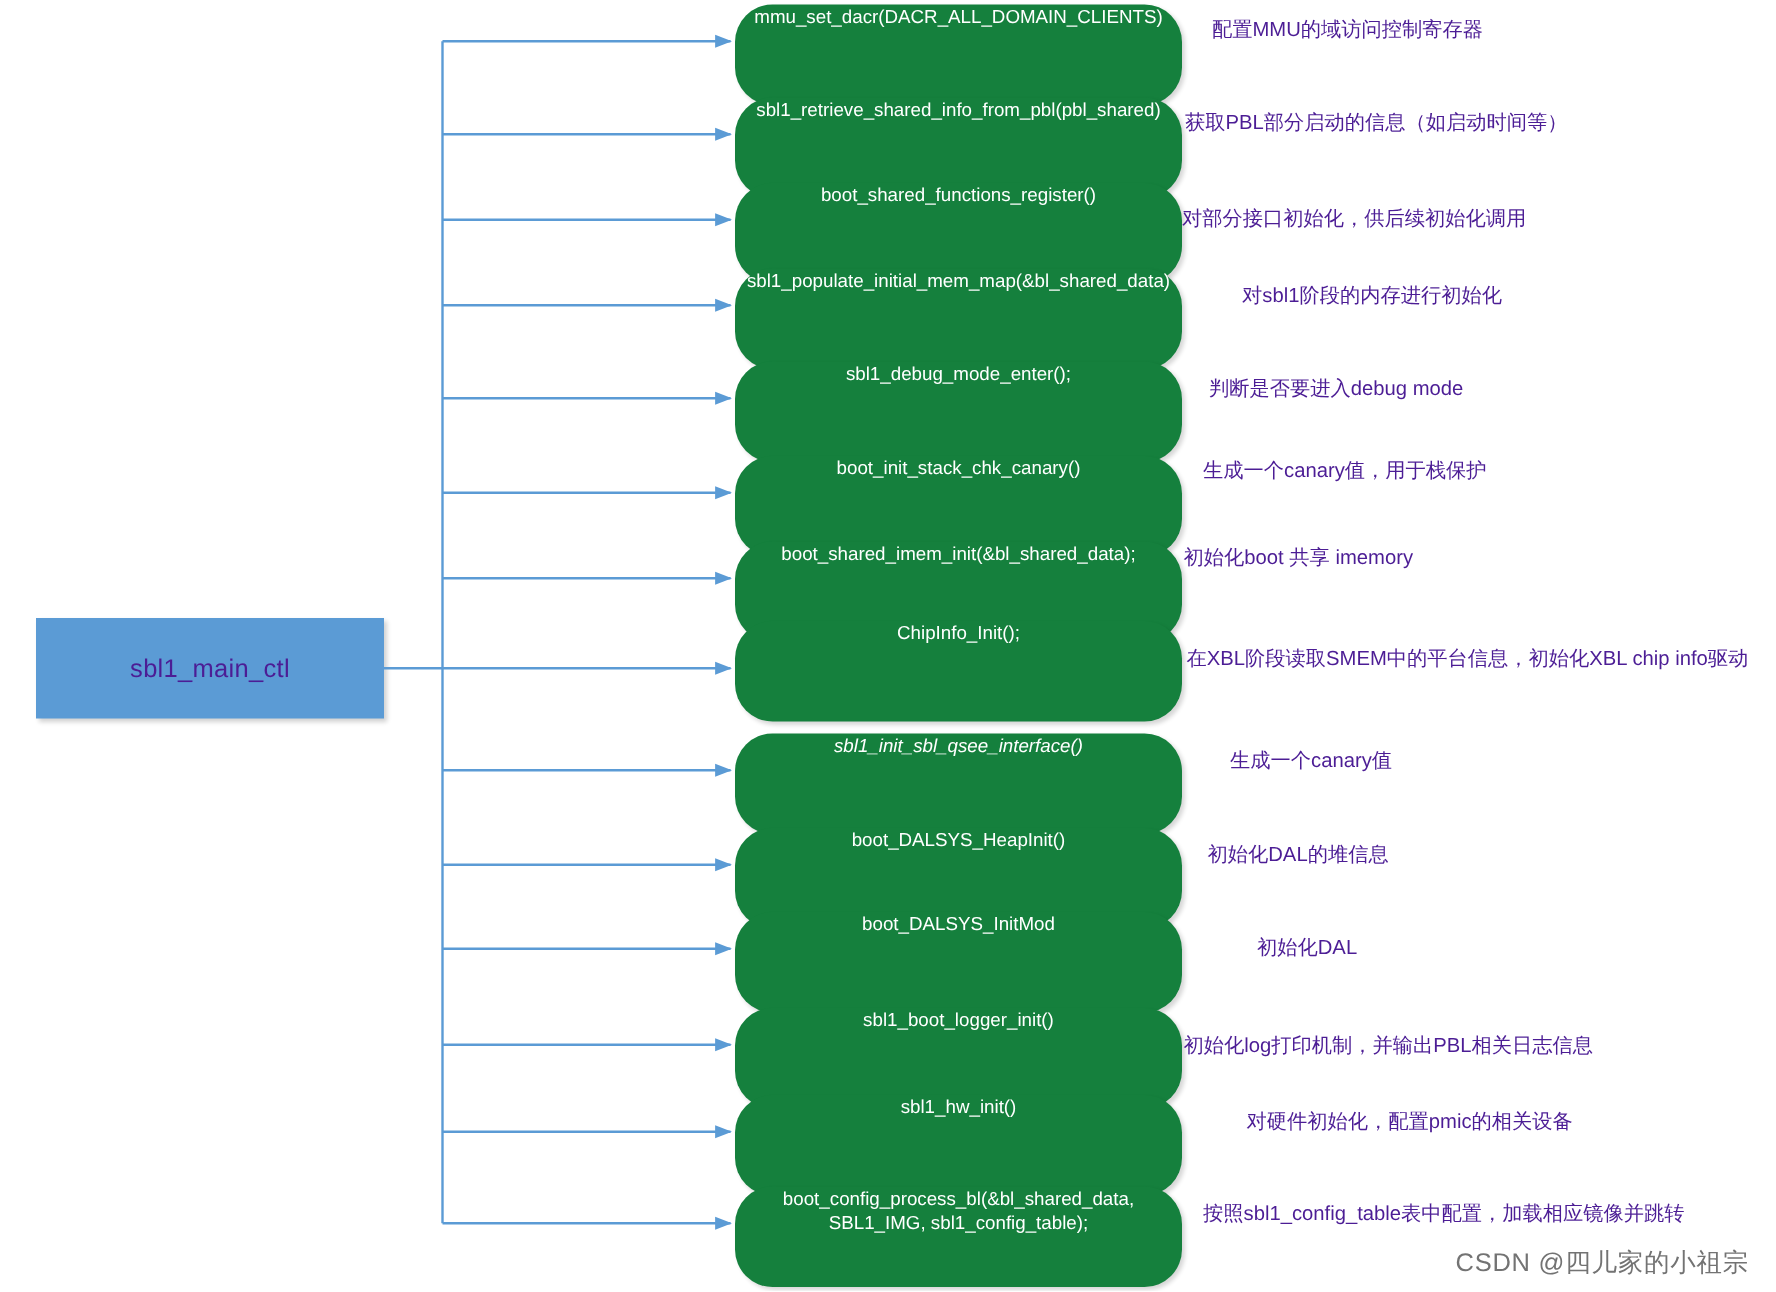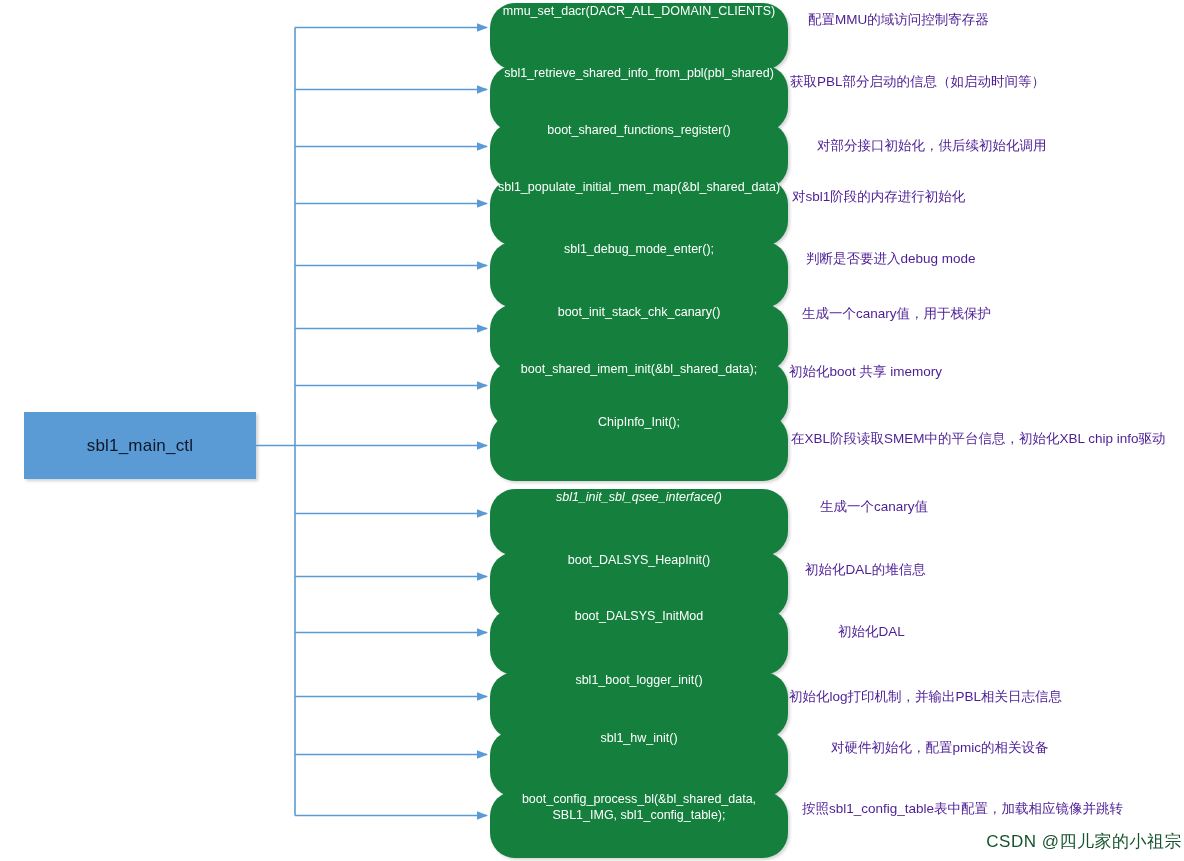--- a/index.html
+++ b/index.html
@@ -26,21 +26,21 @@
     top: 412px;
     width: 232px;
     height: 67px;
     background: #5B9BD5;
     box-shadow: 2px 2px 3px rgba(0,0,0,0.18);
     display: flex;
     align-items: center;
     justify-content: center;
   }
   .root-box .root-label {
-    color: #0f172a;
+    color: #4c1d95;
     font-size: 17px;
     letter-spacing: .2px;
     white-space: nowrap;
   }
 
   
   #wires {
     position: absolute;
     left: 0;
     top: 0;
@@ -77,23 +77,23 @@
     position: absolute;
     color: #4c1d95;
     font-size: 13.5px;
     white-space: nowrap;
     line-height: 1;
   }
 
   
   .watermark {
     position: absolute;
-    right: 2px;
+    right: 18px;
     bottom: 8px;
-    color: #14532d;
+    color: #737373;
     font-size: 17px;
     white-space: nowrap;
     letter-spacing: .5px;
   }
 </style>
 </head>
 <body>
 
 <div id="canvas">
 
@@ -132,25 +132,25 @@
         <span class="pill-label">mmu_set_dacr(DACR_ALL_DOMAIN_CLIENTS)</span>
       </div>
       <div class="note" style="left: 808px; top: 13px;">配置MMU的域访问控制寄存器</div>
       <div class="pill" style="top: 65px;">
         <span class="pill-label">sbl1_retrieve_shared_info_from_pbl(pbl_shared)</span>
       </div>
       <div class="note" style="left: 790px; top: 75px;">获取PBL部分启动的信息（如启动时间等）</div>
       <div class="pill" style="top: 122px;">
         <span class="pill-label">boot_shared_functions_register()</span>
       </div>
-      <div class="note" style="left: 788px; top: 139px; margin-left: 29px;">对部分接口初始化，供后续初始化调用</div>
+      <div class="note" style="left: 788px; top: 139px;">对部分接口初始化，供后续初始化调用</div>
       <div class="pill" style="top: 179px;">
         <span class="pill-label">sbl1_populate_initial_mem_map(&amp;bl_shared_data)</span>
       </div>
-      <div class="note" style="left: 792px; top: 190px;">对sbl1阶段的内存进行初始化</div>
+      <div class="note" style="left: 828px; top: 190px;">对sbl1阶段的内存进行初始化</div>
       <div class="pill" style="top: 241px;">
         <span class="pill-label">sbl1_debug_mode_enter();</span>
       </div>
       <div class="note" style="left: 806px; top: 252px;">判断是否要进入debug mode</div>
       <div class="pill" style="top: 304px;">
         <span class="pill-label">boot_init_stack_chk_canary()</span>
       </div>
       <div class="note" style="left: 802px; top: 307px;">生成一个canary值，用于栈保护</div>
       <div class="pill" style="top: 361px;">
         <span class="pill-label">boot_shared_imem_init(&amp;bl_shared_data);</span>

